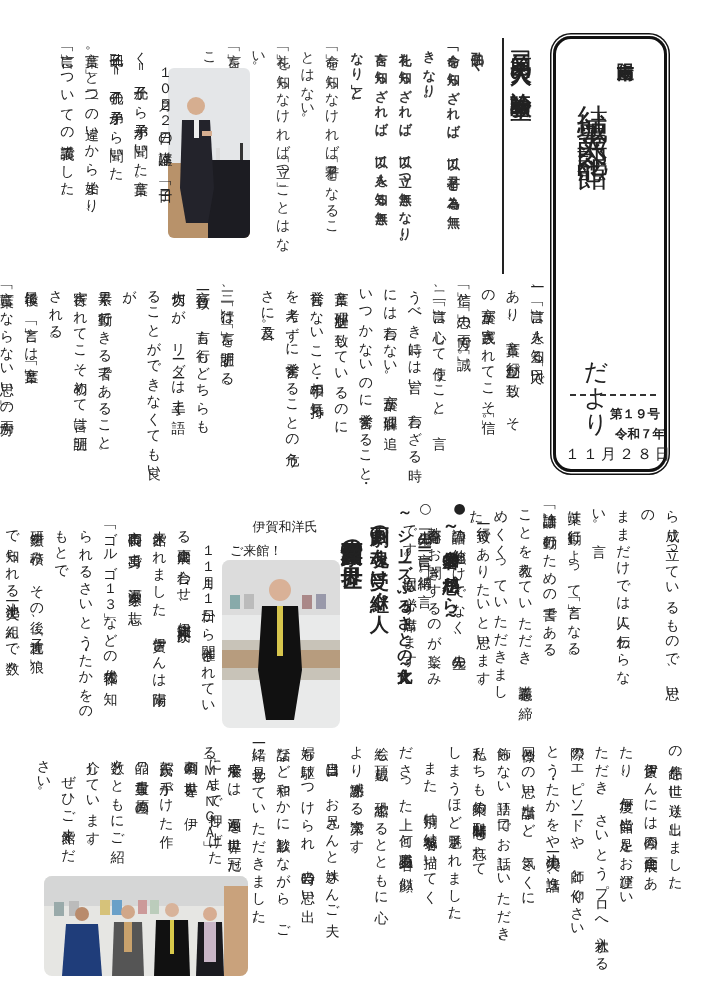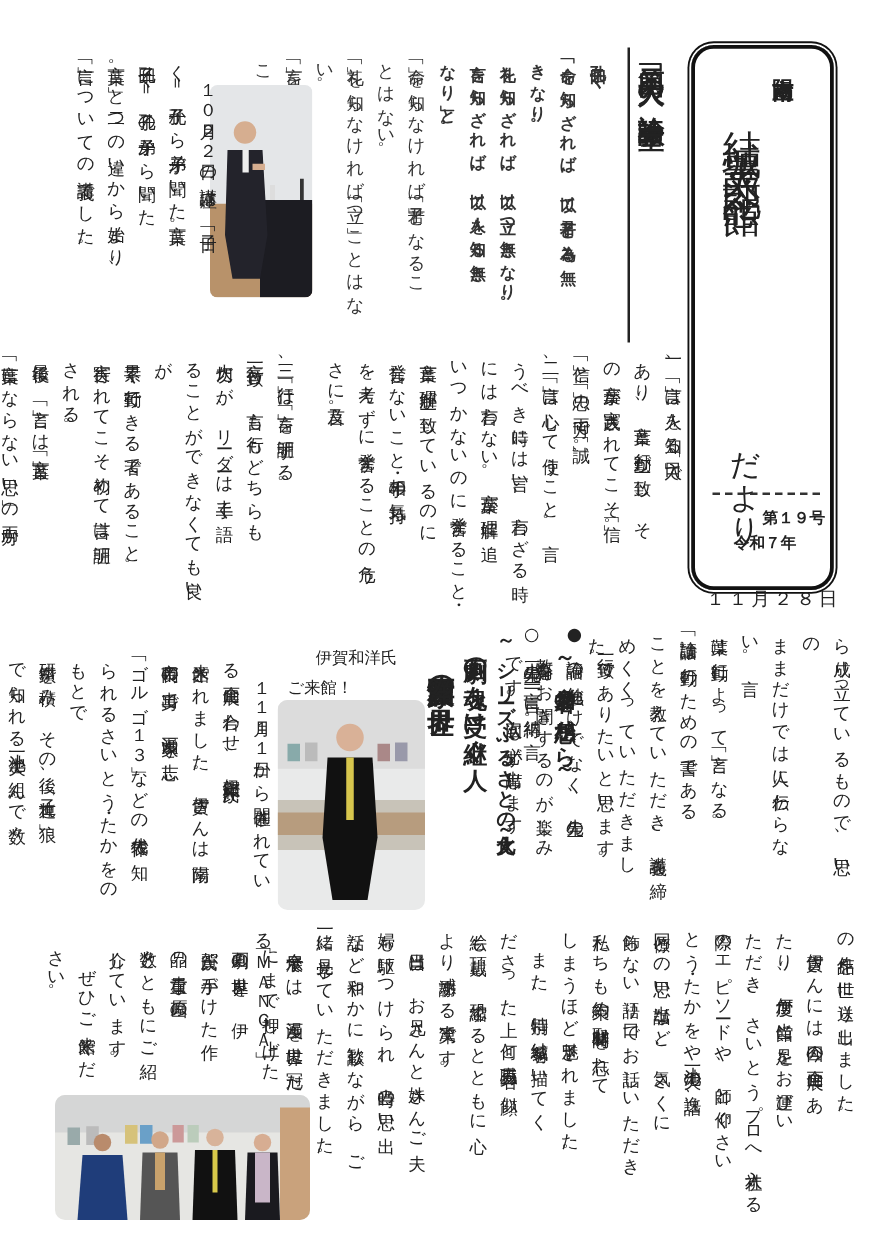--- a/index.html
+++ b/index.html
@@ -11,22 +11,22 @@
 
   
   .masthead { left: 553px; top: 36px; width: 114px; height: 436px;
     border: 3px solid #111; border-radius: 18px; box-sizing: border-box;
     box-shadow: 0 0 0 1.5px #fff, 0 0 0 3px #111; }
   .mh-city { left: 617px; top: 50px; font: 600 17px/1 "DejaVu Sans", sans-serif; letter-spacing: 0px; }
   .mh-name { left: 577px; top: 80px; font: 400 31px/1 "DejaVu Sans", sans-serif; letter-spacing: 8px; }
   .mh-tayori { left: 584px; top: 344px; font: 400 24px/1 "DejaVu Sans", sans-serif; letter-spacing: -1px; }
   .mh-dash { left: 570px; top: 394px; width: 86px; border-top: 2px dashed #333; }
   .mh-issue { left: 557px; top: 408px; width: 110px; text-align: center; font: 700 12.5px/1 "DejaVu Sans", sans-serif; margin-left: 23px; }
-  .mh-year  { left: 557px; top: 428px; width: 110px; text-align: center; font: 700 12.5px/1 "DejaVu Sans", sans-serif; }
-  .mh-date  { left: 557px; top: 447px; width: 124px; text-align: center; font: 400 15px/1 "DejaVu Sans", sans-serif; letter-spacing: 3px; margin-top: 25px; }
+  .mh-year  { left: 557px; top: 428px; width: 110px; text-align: center; font: 700 12.5px/1 "DejaVu Sans", sans-serif; padding-left: 28px; }
+  .mh-date  { left: 557px; top: 447px; width: 124px; text-align: center; font: 400 15px/1 "DejaVu Sans", sans-serif; letter-spacing: 3px; }
 
   
   .a1-title { left: 502px; top: 38px; height: 236px; font: 700 21px/1 "DejaVu Sans", sans-serif; letter-spacing: 2px;
               border-left: 2px solid #222; padding-left: 6px; }
   .col-txt { font: 400 14px/1.75 "DejaVu Serif", serif; letter-spacing: 1.5px; }
   .quote-txt { font: 700 13px/1.85 "DejaVu Serif", serif; letter-spacing: 2px; color: #333; }
 
   .blk-quote { left: 236px; top: 42px; height: 235px; width: 253px; }
   .blk-intro { left: 48px; top: 42px; height: 200px; width: 130px; }
   .blk-p1    { left: 240px; top: 280px; height: 205px; width: 310px; }

